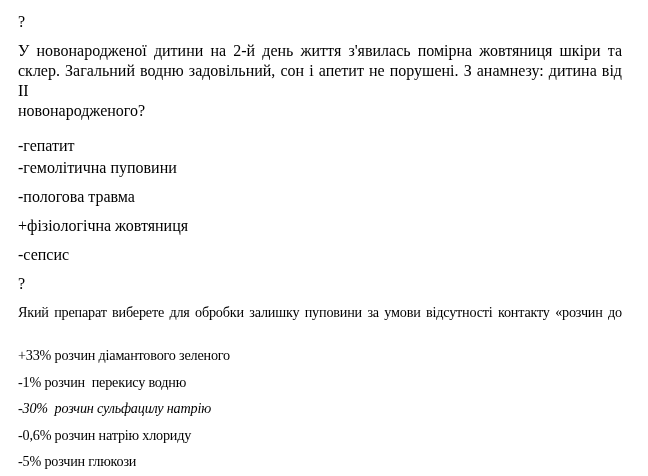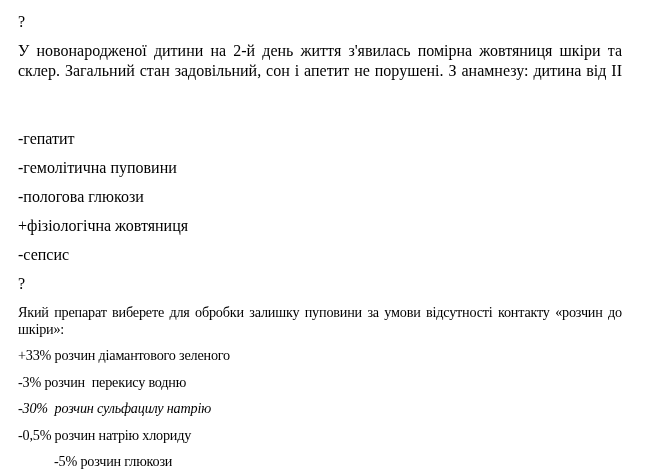--- a/index.html
+++ b/index.html
@@ -56,37 +56,37 @@
 </head>
 <body>
 
 <div class="page">
 
   <div class="q1">
     <div class="line" style="top:12px;">?</div>
 
     <div class="para" style="top:41px;">
       <span class="jline">У  новонародженої дитини на 2-й день життя з'явилась помірна жовтяниця шкіри та</span>
-      <span class="jline">склер. Загальний стан задовільний, сон і апетит не порушені. З анамнезу: дитина від ІІ</span>
+      <span class="jline">склер. Загальний водню задовільний, сон і апетит не порушені. З анамнезу: дитина від ІІ</span>
+      <span class="lastline">новонародженого?</span>
     </div>
 
-    <div class="line" style="top:129px;">-гепатит</div>
+    <div class="line" style="top:136px;">-гепатит</div>
     <div class="line" style="top:158px;">-гемолітична пуповини</div>
-    <div class="line" style="top:187px;">-пологова глюкози</div>
+    <div class="line" style="top:187px;">-пологова травма</div>
     <div class="line" style="top:216px;">+фізіологічна жовтяниця</div>
     <div class="line" style="top:245px;">-сепсис</div>
     <div class="line" style="top:274px;">?</div>
   </div>
 
   <div class="q2">
     <div class="para" style="top:304px;">
       <span class="jline">Який препарат виберете для обробки залишку пуповини за умови відсутності контакту «розчин до</span>
-      <span class="lastline">шкіри»:</span>
     </div>
 
     <div class="line" style="top:347px;">+33% розчин діамантового зеленого</div>
-    <div class="line" style="top:374px;">-3% розчин  перекису водню</div>
+    <div class="line" style="top:374px;">-1% розчин  перекису водню</div>
     <div class="line" style="top:400px;font-style:italic;">-30%  розчин сульфацилу натрію</div>
-    <div class="line" style="top:427px;">-0,5% розчин натрію хлориду</div>
-    <div class="line" style="top:453px;margin-left:36px;">-5% розчин глюкози</div>
+    <div class="line" style="top:427px;">-0,6% розчин натрію хлориду</div>
+    <div class="line" style="top:453px;">-5% розчин глюкози</div>
   </div>
 
 </div>
 
 </body></html>

